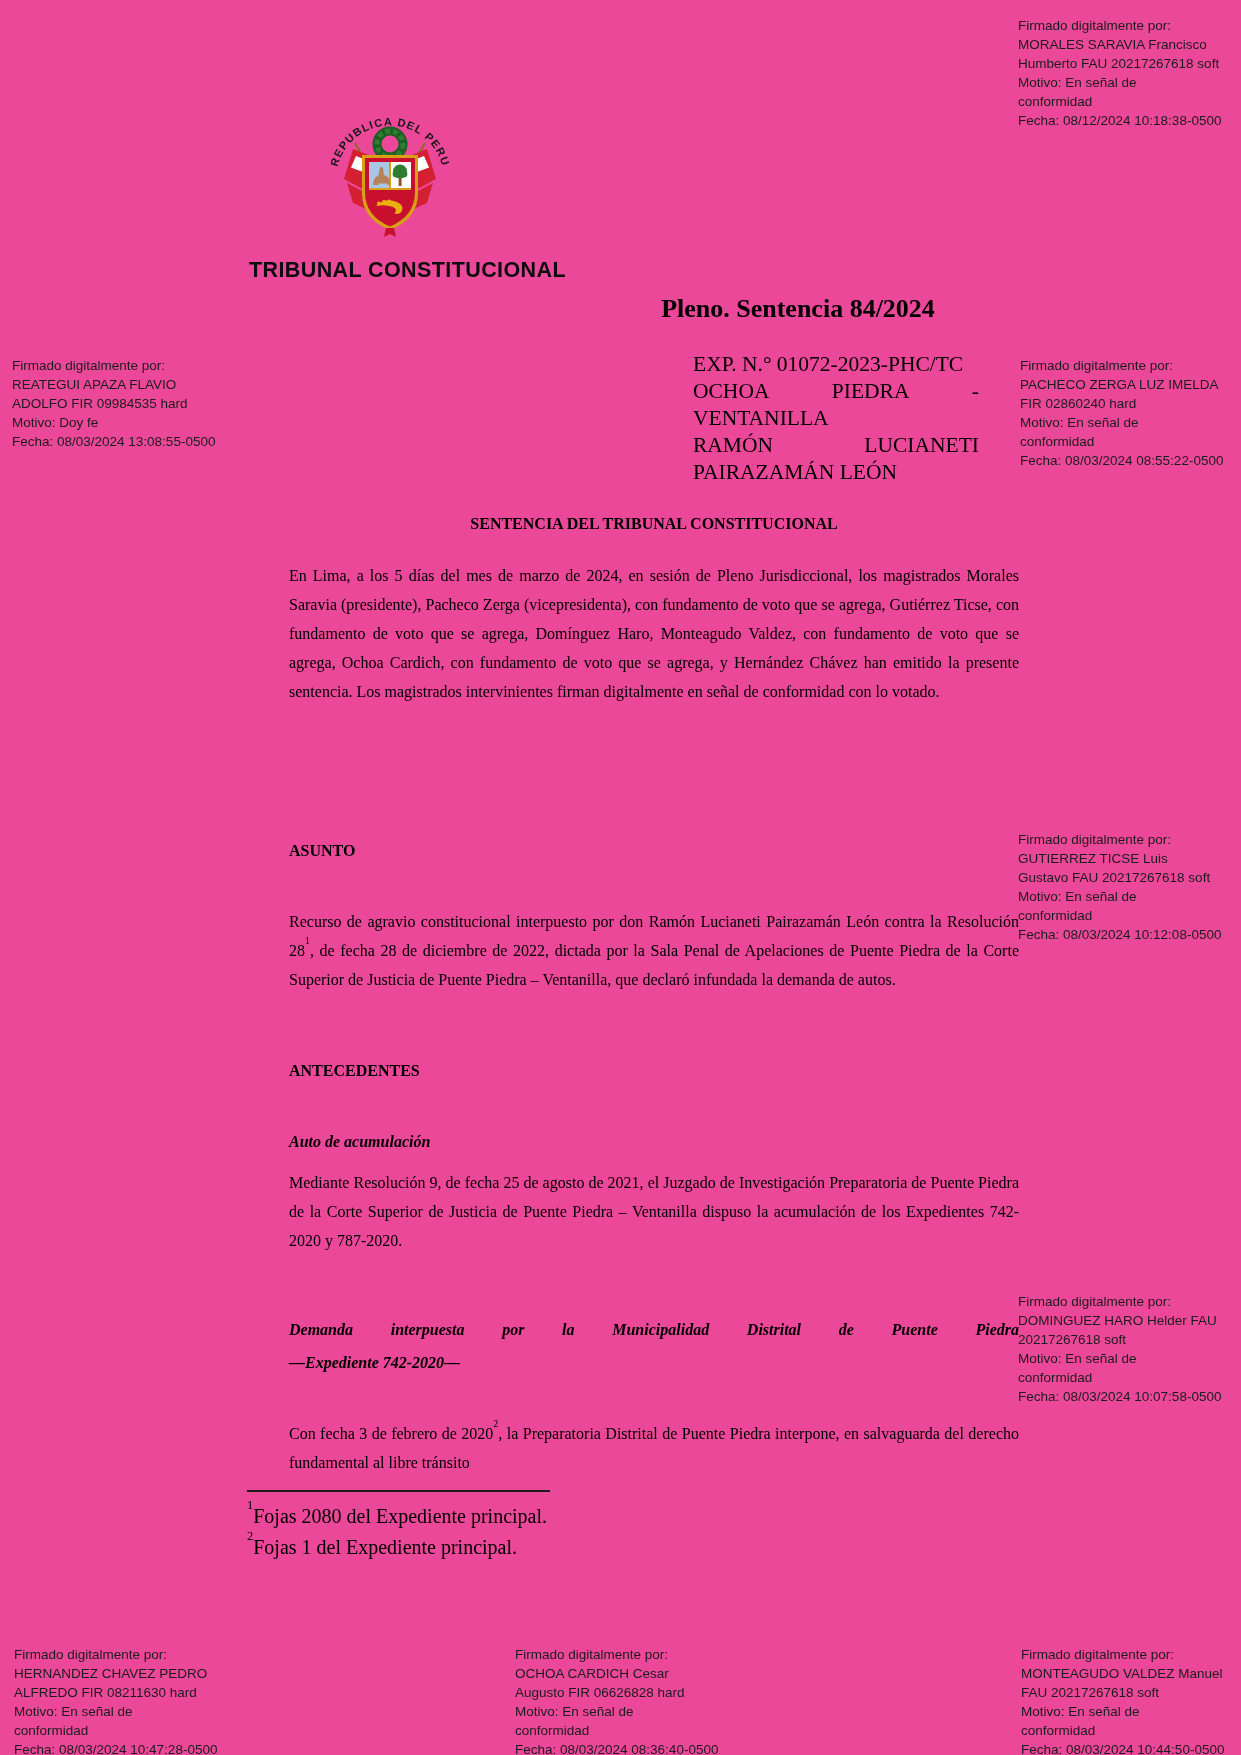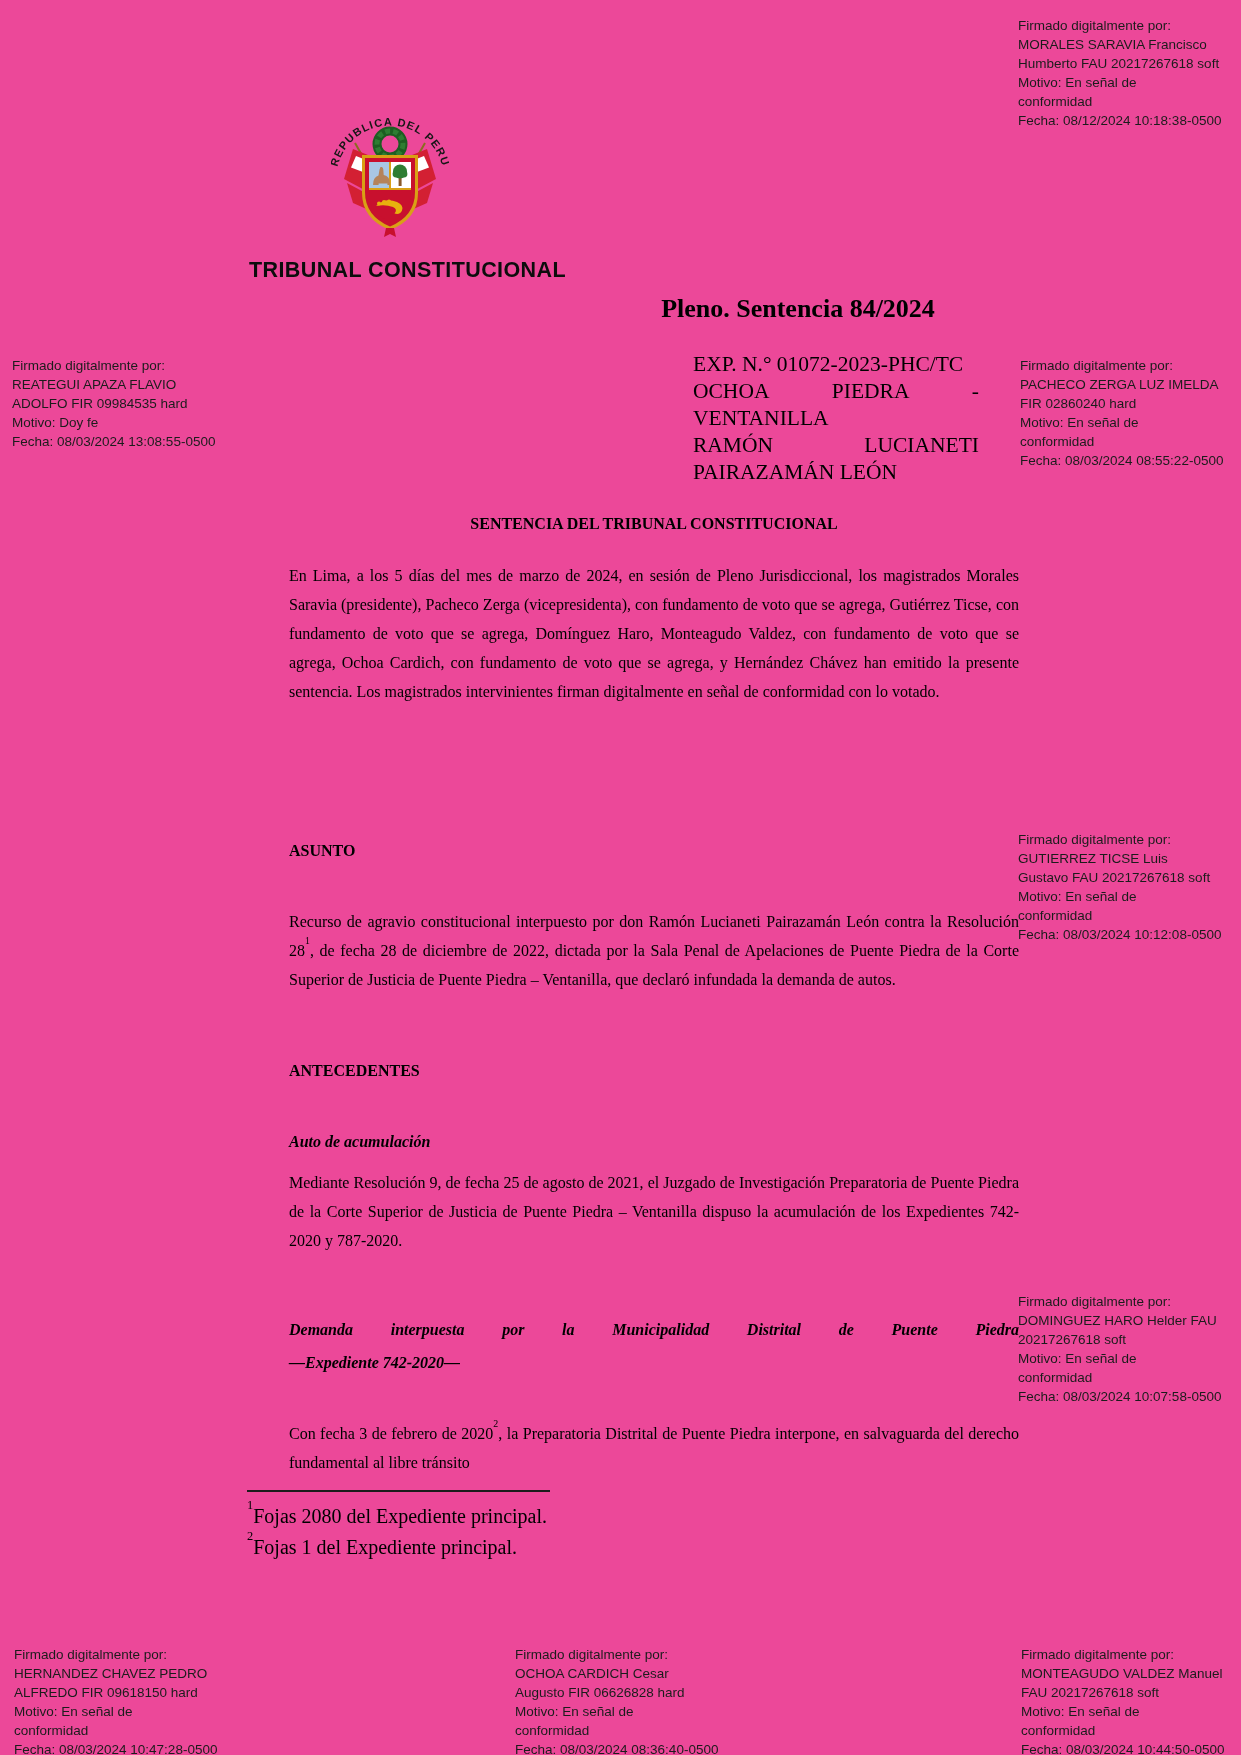--- a/index.html
+++ b/index.html
@@ -95,21 +95,21 @@
       <div>Firmado digitalmente por:</div>
       <div>DOMINGUEZ HARO Helder FAU</div>
       <div>20217267618 soft</div>
       <div>Motivo: En señal de</div>
       <div>conformidad</div>
       <div>Fecha: 08/03/2024 10:07:58-0500</div>
     </div>
   <div class="sig" style="left:14px;top:1645px;">
       <div>Firmado digitalmente por:</div>
       <div>HERNANDEZ CHAVEZ PEDRO</div>
-      <div>ALFREDO FIR 09618150 hard</div>
+      <div>ALFREDO FIR 08211630 hard</div>
       <div>Motivo: En señal de</div>
       <div>conformidad</div>
       <div>Fecha: 08/03/2024 10:47:28-0500</div>
     </div>
   <div class="sig" style="left:515px;top:1645px;">
       <div>Firmado digitalmente por:</div>
       <div>OCHOA CARDICH Cesar</div>
       <div>Augusto FIR 06626828 hard</div>
       <div>Motivo: En señal de</div>
       <div>conformidad</div>

